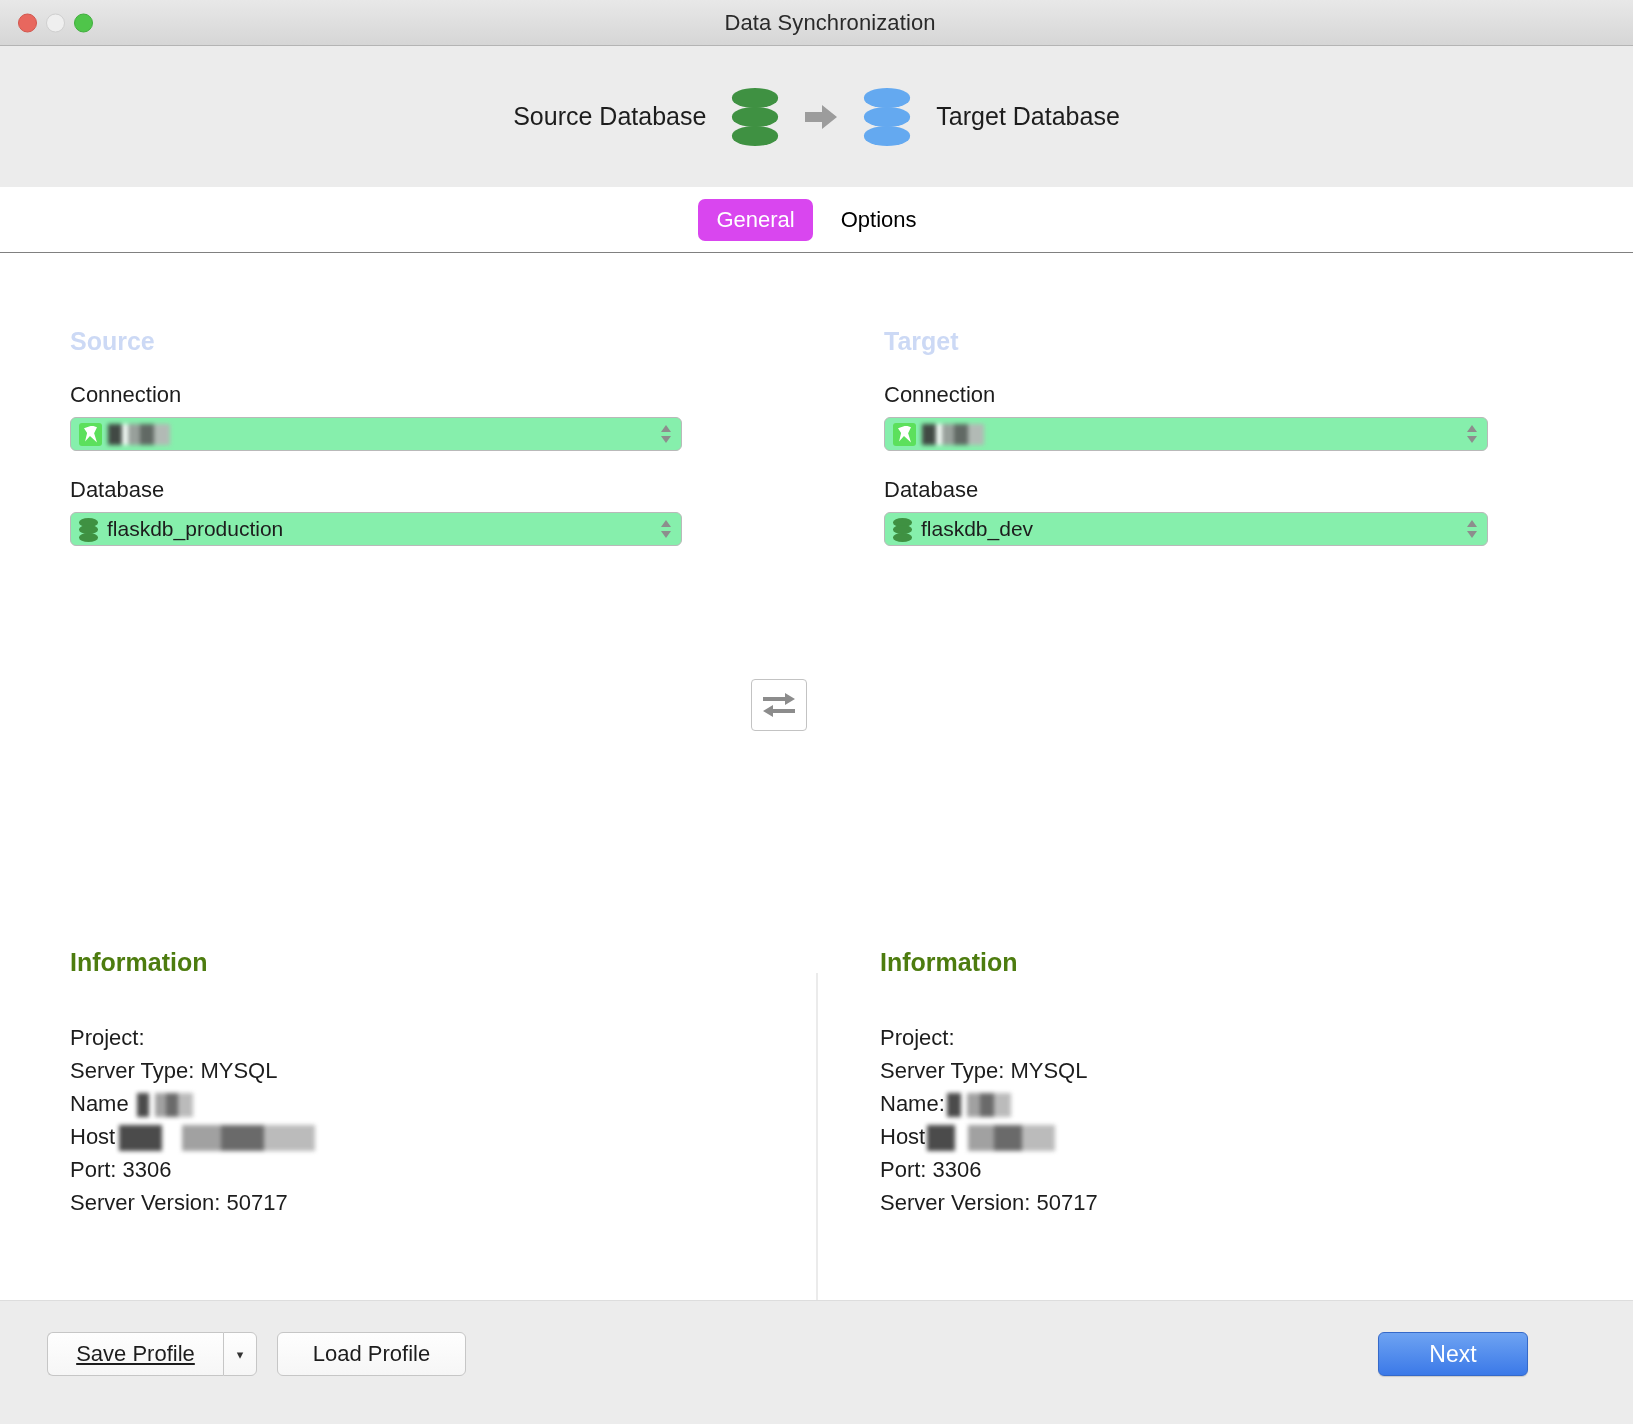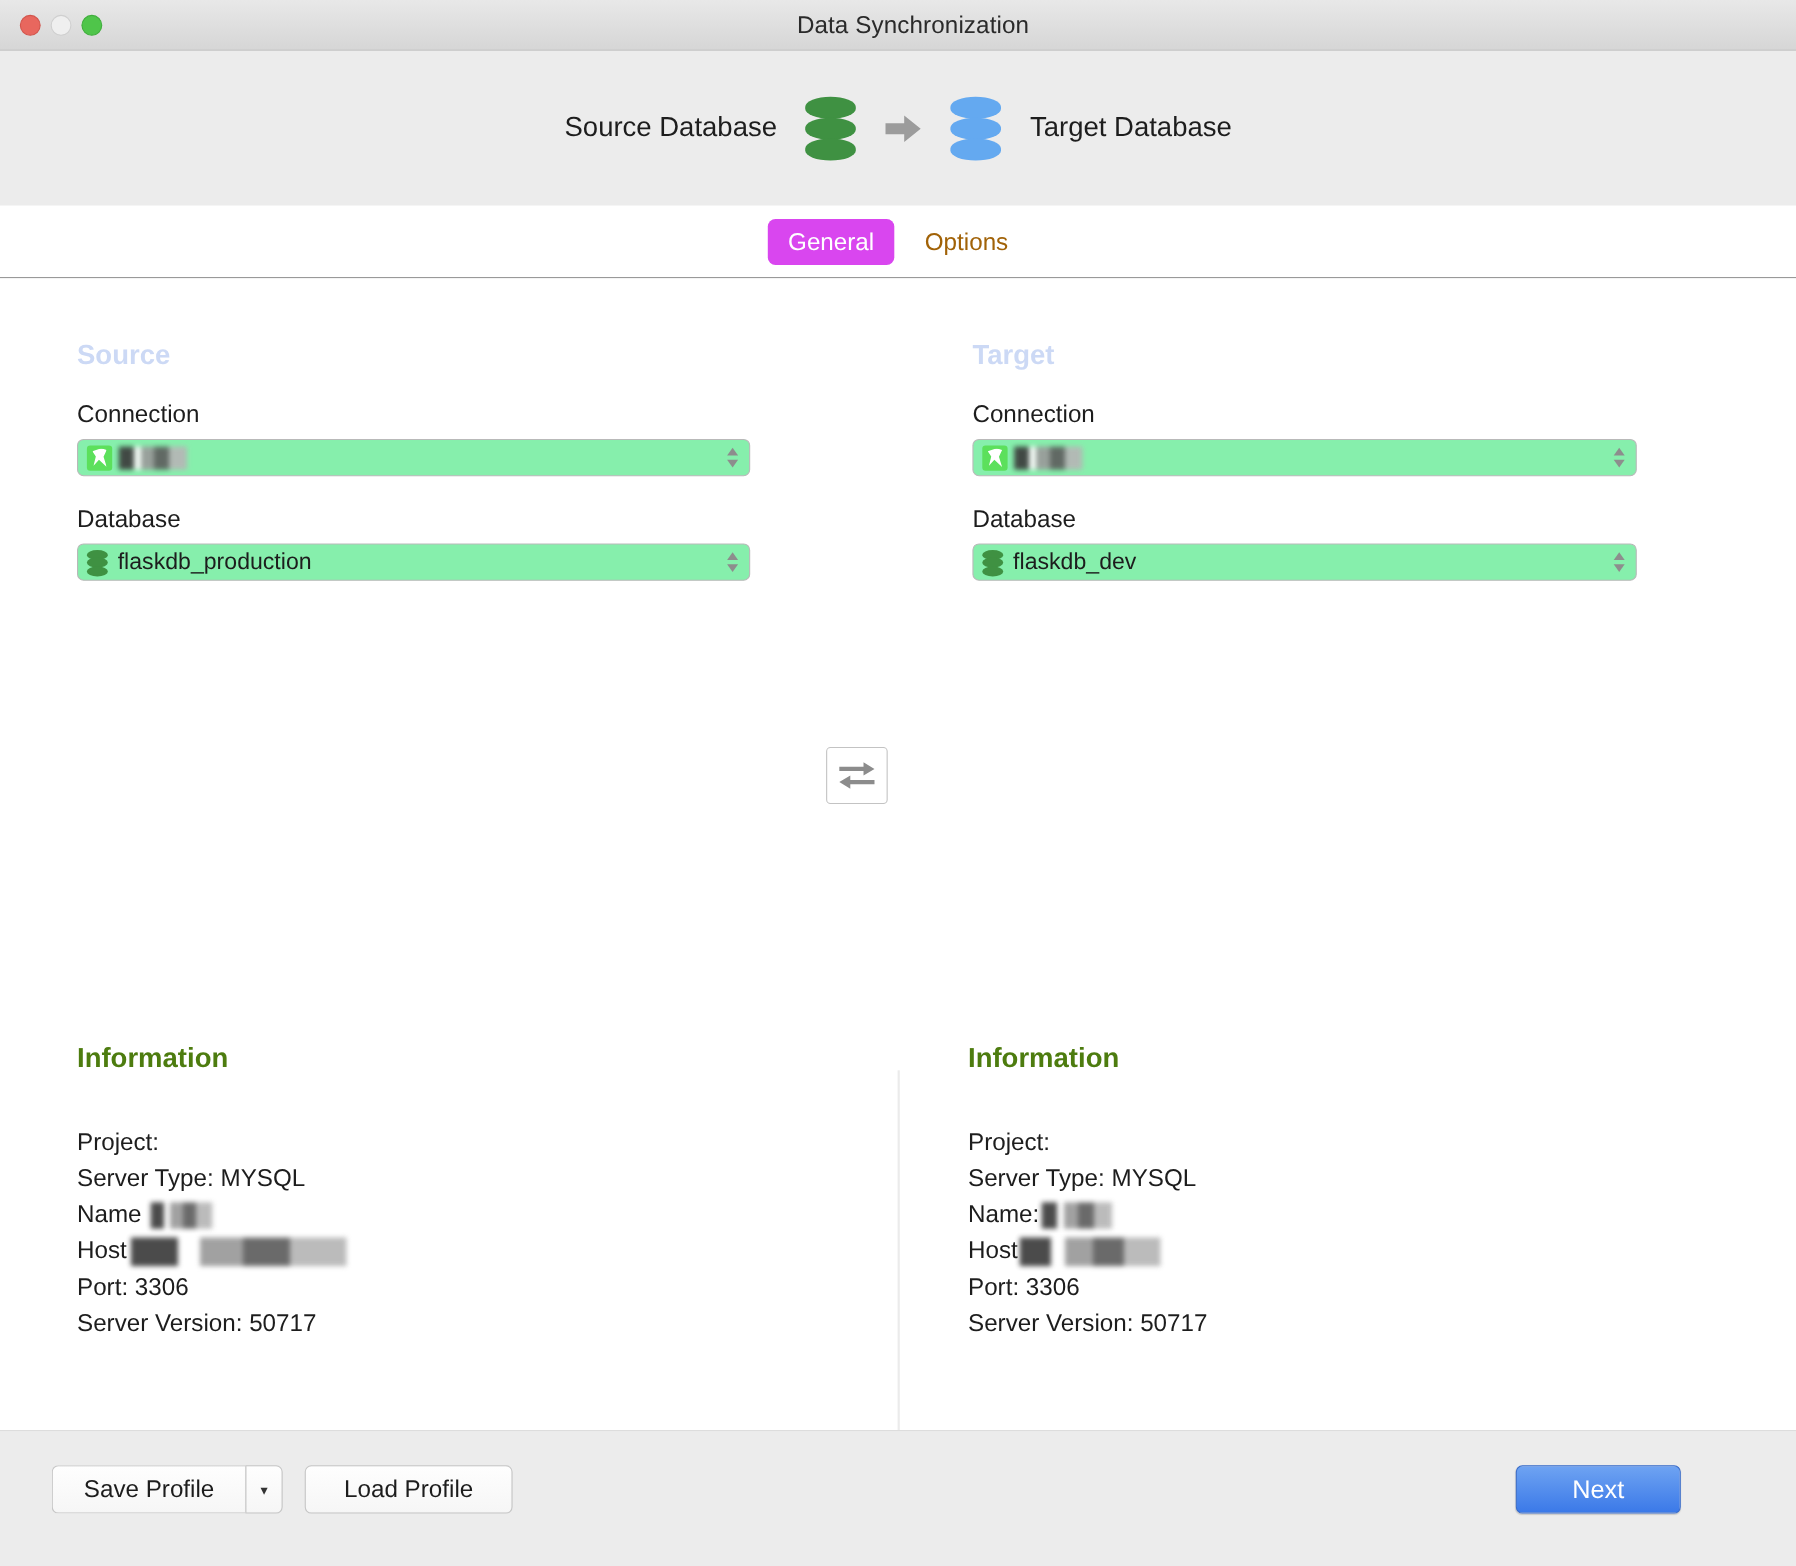--- a/index.html
+++ b/index.html
@@ -59,40 +59,40 @@
 
   
   #tabstrip {
     flex: 0 0 66px; height: 66px;
     background: #ffffff;
     border-bottom: 1px solid #808080;
     display: flex; align-items: center; justify-content: center;
     gap: 10px;
   }
   .tab {
-    font-size: 22px; color: #a16207;
+    font-size: 22px; color: #000000;
     padding: 8px 18px; border-radius: 7px;
     background: transparent; border: none;
     font-family: "Liberation Sans", sans-serif;
     cursor: default;
   }
   .tab.active { background: #d946ef; color: #ffffff; }
 
   
   #content {
     flex: 1 1 auto; position: relative;
     background: #ffffff;
   }
   .panel { position: absolute; top: 0; }
   #panel-source { left: 70px;  width: 612px; }
   #panel-target { left: 884px; width: 604px; }
 
   .section-head {
     font-size: 25px; font-weight: bold;
-    color: #ccd9f5; margin-top: 56px;
+    color: #ccd9f5; margin-top: 74px;
   }
   .field-label {
     font-size: 22px; color: #1d1d1d;
     margin-top: 26px; margin-bottom: 9px;
   }
 
   .combo {
     position: relative; width: 100%; height: 34px;
     background: #86efac;
     border: 1px solid #b9b9b9; border-radius: 6px;
@@ -180,21 +180,21 @@
     font-family: "Liberation Sans", sans-serif;
     font-size: 22px; color: #1d1d1d;
     background: linear-gradient(to bottom,#fefefe 0%, #f6f6f6 100%);
     border: 1px solid #c6c6c6; border-radius: 6px;
     display: flex; align-items: center; justify-content: center;
     cursor: default;
   }
   #save-profile-main {
     left: 47px; top: 31px; width: 176px; height: 44px;
     border-right: none;
-    border-top-right-radius: 0; border-bottom-right-radius: 0;
+    border-top-right-radius: 0; border-bottom-right-radius: 0; text-decoration: underline;
   }
   #save-profile-arrow {
     left: 223px; top: 31px; width: 34px; height: 44px;
     border-top-left-radius: 0; border-bottom-left-radius: 0;
     font-size: 13px; color: #333;
   }
   #load-profile {
     left: 277px; top: 31px; width: 189px; height: 44px;
   }
   #next-button {

